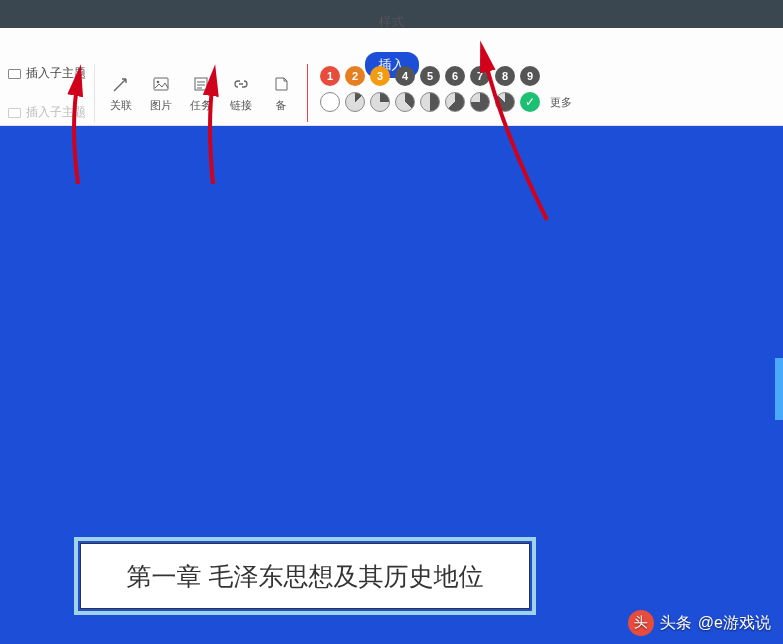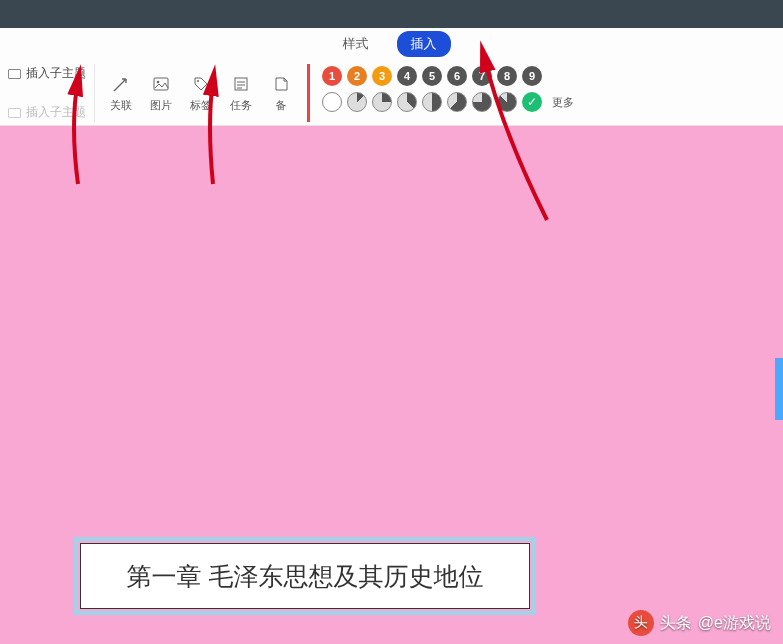--- a/index.html
+++ b/index.html
@@ -1,45 +1,45 @@
 <!DOCTYPE html>
 <html><head>
 <meta charset="utf-8">
 <style>
   * { margin: 0; padding: 0; box-sizing: border-box; }
   body { font-family: "Microsoft YaHei", Arial, sans-serif; width: 783px; height: 644px; overflow: hidden; background: #fff; position: relative; }
   
   .titlebar { height: 28px; background: #3a4650; }
   
-  .tabs-row { height: 32px; display: flex; align-items: center; justify-content: center; gap: 18px; background: #fdfdfd; }
+  .tabs-row { height: 32px; display: flex; align-items: center; justify-content: center; gap: 18px; background: #fdfdfd; flex-direction: column; }
   .tab { font-size: 13px; color: #555; padding: 3px 10px; cursor: pointer; }
   .tab.active { background: #1d4ed8; color: #fff; border-radius: 12px; padding: 4px 14px; }
   
   .toolbar { display: flex; align-items: flex-start; background: #fdfdfd; border-bottom: 1px solid #e2e2e2; height: 66px; padding: 4px 0 0 0; }
   
   .insert-group { display: flex; flex-direction: column; padding: 0 8px; gap: 22px; border-right: 1px solid #e6e6e6; height: 58px; justify-content: center; }
   .insert-item { display: flex; align-items: center; gap: 5px; font-size: 12px; color: #444; cursor: pointer; }
   .insert-item.dim { color: #bbb; }
   .insert-item .mini-icon { width: 13px; height: 10px; border: 1px solid #888; border-radius: 1px; background: #fff; position: relative; }
   .insert-item.dim .mini-icon { border-color: #ccc; }
   
-  .tool-group { display: flex; padding: 0 6px; border-right: 3px solid #ef4444; height: 58px; justify-content: flex-end; }
+  .tool-group { display: flex; padding: 0 6px; border-right: 1px solid #ef4444; height: 58px; justify-content: flex-end; }
   .tool-btn { display: flex; flex-direction: column; align-items: center; justify-content: center; width: 40px; gap: 4px; cursor: pointer; }
   .tool-btn .icn { width: 20px; height: 20px; display:flex; align-items:center; justify-content:center; color:#666; }
   .tool-btn .lbl { font-size: 11px; color: #555; }
   
   .markers-group { padding: 2px 8px 0 12px; display: flex; flex-direction: column; gap: 6px; }
   .marker-row { display: flex; gap: 5px; align-items:center; }
   .num-badge { width: 20px; height: 20px; border-radius: 50%; font-size: 11px; font-weight: bold; color: #fff; display:flex; align-items:center; justify-content:center; cursor:pointer; }
   .pie { width: 20px; height: 20px; border-radius: 50%; background: #555; position: relative; cursor:pointer; }
   .pie::after { content:''; position:absolute; inset:0; border-radius:50%; }
   .check-badge { width:20px; height:20px; border-radius:50%; background:#1dbf73; color:#fff; display:flex; align-items:center; justify-content:center; font-size:12px; cursor:pointer;}
   .more-label { font-size: 11px; color:#555; margin-left:5px; white-space:nowrap;}
   
-  .canvas { position: absolute; top: 126px; left: 0; right: 0; bottom: 0; background: #f9a8d4; }
+  .canvas { position: absolute; top: 126px; left: 0; right: 0; bottom: 0; background: #1d4ed8; }
   .side-handle { position:absolute; right:0; top:232px; width:8px; height:62px; background:#4aa8ff; }
   
   .node { position:absolute; left:80px; bottom:35px; width:450px; height:66px; border:1.5px solid #333; background:#fff; display:flex; align-items:center; justify-content:center; font-size:25px; color:#333; outline:4px solid #9fd4e8; outline-offset:2px;}
   
   .arrow { position:absolute; pointer-events:none; }
   .arrow svg { overflow:visible; }
   
   .watermark { position:absolute; right:12px; bottom:8px; display:flex; align-items:center; gap:6px; color:#fff; font-size:16px; font-weight:500; text-shadow:0 1px 2px rgba(0,0,0,.6); }
   .wm-av { width:26px; height:26px; border-radius:50%; background:#e84c3d; display:flex; align-items:center; justify-content:center; font-size:14px; color:#fff; }
 </style>
@@ -81,34 +81,33 @@
             <rect x="2" y="3" width="14" height="12" rx="1" stroke="#666" fill="none"></rect>
             <circle cx="6" cy="7" r="1.3" fill="#666"></circle>
             <path d="M3 13 L7 9 L10 12 L13 8 L16 13" stroke="#666" fill="none"></path>
           </svg>
       </span>
       <span class="lbl">图片</span>
     </div>
     <div class="tool-btn">
       <span class="icn">
         <svg width="18" height="18" viewBox="0 0 18 18">
-            <path d="M3 3 L9 3 L15 9 L9 15 L3 9 Z" stroke="#666" fill="none"></path>
-            <circle cx="6" cy="6" r="1" fill="#666"></circle>
-          </svg>
-      </span>
-      <span class="lbl">标签</span>
-    </div>
-    <div class="tool-btn">
-      <span class="icn">
-        <svg width="18" height="18" viewBox="0 0 18 18">
             <rect x="3" y="3" width="12" height="12" stroke="#666" fill="none"></rect>
             <path d="M5 7 h8 M5 10 h8 M5 13 h5" stroke="#666"></path>
           </svg>
       </span>
       <span class="lbl">任务</span>
+    </div>
+    <div class="tool-btn">
+      <span class="icn">
+        <svg width="18" height="18" viewBox="0 0 18 18">
+            <path d="M6 12 a3 3 0 0 1 0-6 h2 M12 6 a3 3 0 0 1 0 6 h-2 M7 9 h4" stroke="#666" fill="none" stroke-width="1.3"></path>
+          </svg>
+      </span>
+      <span class="lbl">链接</span>
     </div>
     <div class="tool-btn">
       <span class="icn">
         <svg width="18" height="18" viewBox="0 0 18 18">
             <path d="M4 3 h8 l3 3 v9 h-11 z M12 3 v3 h3" stroke="#666" fill="none"></path>
           </svg>
       </span>
       <span class="lbl">备</span>
     </div>
   </div>

